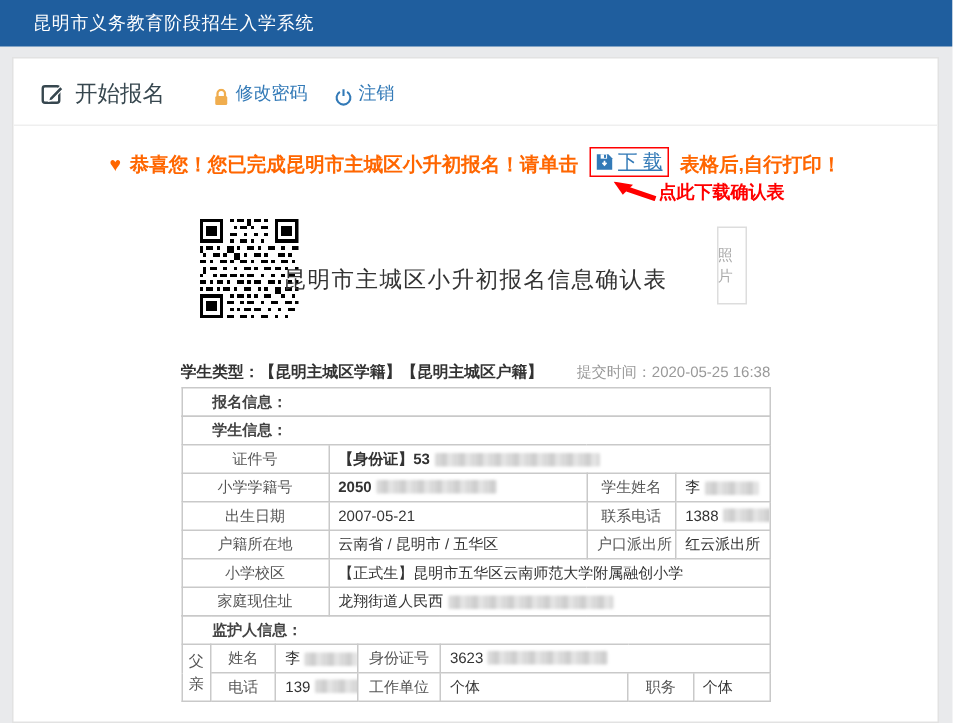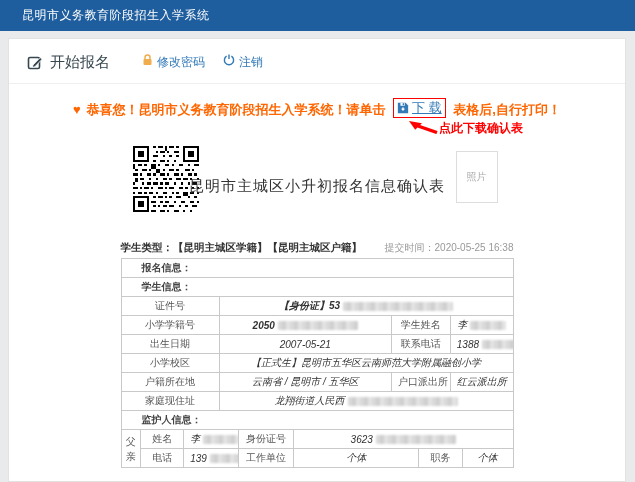--- a/index.html
+++ b/index.html
@@ -15,52 +15,52 @@
     font-size:12px; line-height:31px; padding-left:22px;
     letter-spacing:.5px;
   }
   
   .card {
     margin:7px 9px 0 8px; background:#fff;
     border:1px solid #e2e2e2; height:444px; overflow:hidden;
   }
   .nav-row { display:flex; align-items:center; padding:14px 18px 11px 18px; }
   .start-reg { display:flex; align-items:center; gap:7px; font-size:15px; color:#37474f; margin-right:32px; }
-  .nav-link { display:flex; align-items:flex-start; gap:4px; font-size:12px; color:#337ab7; margin-right:18px; text-decoration:none; cursor:pointer; }
+  .nav-link { display:flex; align-items:flex-end; gap:4px; font-size:12px; color:#337ab7; margin-right:18px; text-decoration:none; cursor:pointer; }
   .divider { border-top:1px solid #efefef; }
   
   .notice { margin-top:14px; text-align:center; font-size:13px; font-weight:bold; color:#ff6600; }
   .notice .care { color:#ff6600; margin-right:2px; font-weight:normal; }
   .dl-box {
     display:inline-flex; align-items:center; gap:3px;
     border:1px solid #ff0000; padding:0 3px; margin:0 4px;
     color:#337ab7; text-decoration:underline; cursor:pointer; font-weight:normal;
   }
   .hint-row { display:flex; align-items:flex-start; margin:1px 0 0 400px; color:#ff0000; font-size:12px; font-weight:bold; }
   .hint-row svg { margin-top:1px; }
   
   .doc { width:393px; margin:8px auto 0 auto; }
   .doc-head { position:relative; height:76px; }
   .qr { position:absolute; left:12px; top:1px; width:66px; height:66px; }
   .doc-title { position:absolute; left:0; right:0; top:32px; text-align:center; font-size:15px; color:#333; letter-spacing:1px; }
   .photo-box {
-    position:absolute; right:16px; top:6px; width:42px; height:52px;
+    position:absolute; right:16px; top:6px; width:20px; height:52px;
     border:1px solid #ddd; display:flex; align-items:center; justify-content:center;
     color:#aaa; font-size:10px;
   }
   .meta-row { display:flex; justify-content:space-between; align-items:flex-end; margin-top:20px; padding-bottom:3px; }
   .meta-left { font-size:10.5px; font-weight:bold; color:#333; }
   .meta-right { font-size:10px; color:#999; }
   
   table { width:100%; border-collapse:collapse; table-layout:fixed; font-size:10px; color:#333; }
   table + table { margin-top:-1px; }
   td { border:1px solid #c9c9c9; padding:2px 6px; height:15px; overflow:hidden; white-space:nowrap; }
   td.sec { font-weight:bold; color:#444; text-align:left; height:14px;padding-left:20px; }
   td.lbl { text-align:center; color:#555; }
-  td.val { text-align:center;font-style:italic; }
+  td.val { text-align:left; }
   td.ctr { text-align:center; }
   td.role { text-align:center; color:#555; padding:2px 3px; white-space:normal; word-break:break-all; line-height:1.5; }
   .redact {
     display:inline-block; height:9px; vertical-align:middle; margin-left:3px;
     background:repeating-linear-gradient(90deg,#d9d9d9 0 4px,#cfcfcf 4px 8px,#e3e3e3 8px 12px);
     filter:blur(1px); border-radius:1px;
   }
   .w36{width:36px}.w80{width:80px}.w110{width:110px}
   svg { display:block; }
 </style>
@@ -99,21 +99,21 @@
           <line x1="6" y1="0.5" x2="6" y2="5" stroke="#337ab7" stroke-width="1.4"></line>
         </svg>
       </span>
       <span>注销</span>
     </a>
   </div>
   <div class="divider"></div>
 
   <div class="notice">
     <span class="care">♥</span>
-    <span>恭喜您！昆明市义务教育阶段招生入学系统！请单击</span>
+    <span>恭喜您！您已完成昆明市主城区小升初报名！请单击</span>
     <span class="dl-box">
       <span>
         <svg width="12" height="12" viewBox="0 0 14 14">
           <path d="M1 1 h9 l3 3 v9 H1 Z" fill="#337ab7"></path>
           <rect x="4" y="1" width="5" height="3.4" fill="#fff"></rect>
           <rect x="6.6" y="1.4" width="1.6" height="2.4" fill="#337ab7"></rect>
           <path d="M7 6 v3 M5.4 7.6 L7 9.4 L8.6 7.6" stroke="#fff" stroke-width="1.3" fill="none"></path>
         </svg>
       </span>
       <span>下 载</span>
@@ -198,28 +198,28 @@
         <td class="lbl">学生姓名</td>
         <td class="val"><span>李</span><span class="redact w36"></span></td>
       </tr>
       <tr>
         <td class="lbl">出生日期</td>
         <td class="val">2007-05-21</td>
         <td class="lbl">联系电话</td>
         <td class="val"><span>1388</span><span class="redact w36"></span></td>
       </tr>
       <tr>
-        <td class="lbl">小学校区</td>
-        <td class="val" colspan="3">【正式生】昆明市五华区云南师范大学附属融创小学</td>
-      </tr>
-      <tr>
         <td class="lbl">户籍所在地</td>
         <td class="val">云南省 / 昆明市 / 五华区</td>
         <td class="lbl">户口派出所</td>
         <td class="val">红云派出所</td>
+      </tr>
+      <tr>
+        <td class="lbl">小学校区</td>
+        <td class="val" colspan="3">【正式生】昆明市五华区云南师范大学附属融创小学</td>
       </tr>
       <tr>
         <td class="lbl">家庭现住址</td>
         <td class="val" colspan="3"><span>龙翔街道人民西</span><span class="redact w110"></span></td>
       </tr>
     </tbody>
       </table>
 
     <table>
       <colgroup>

